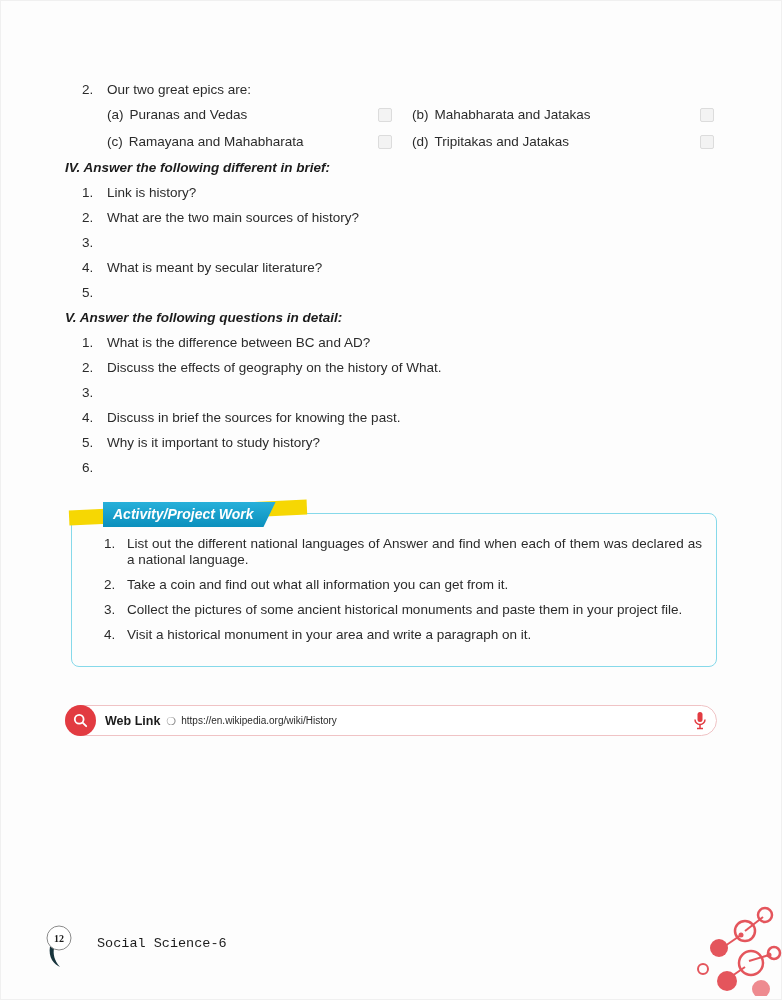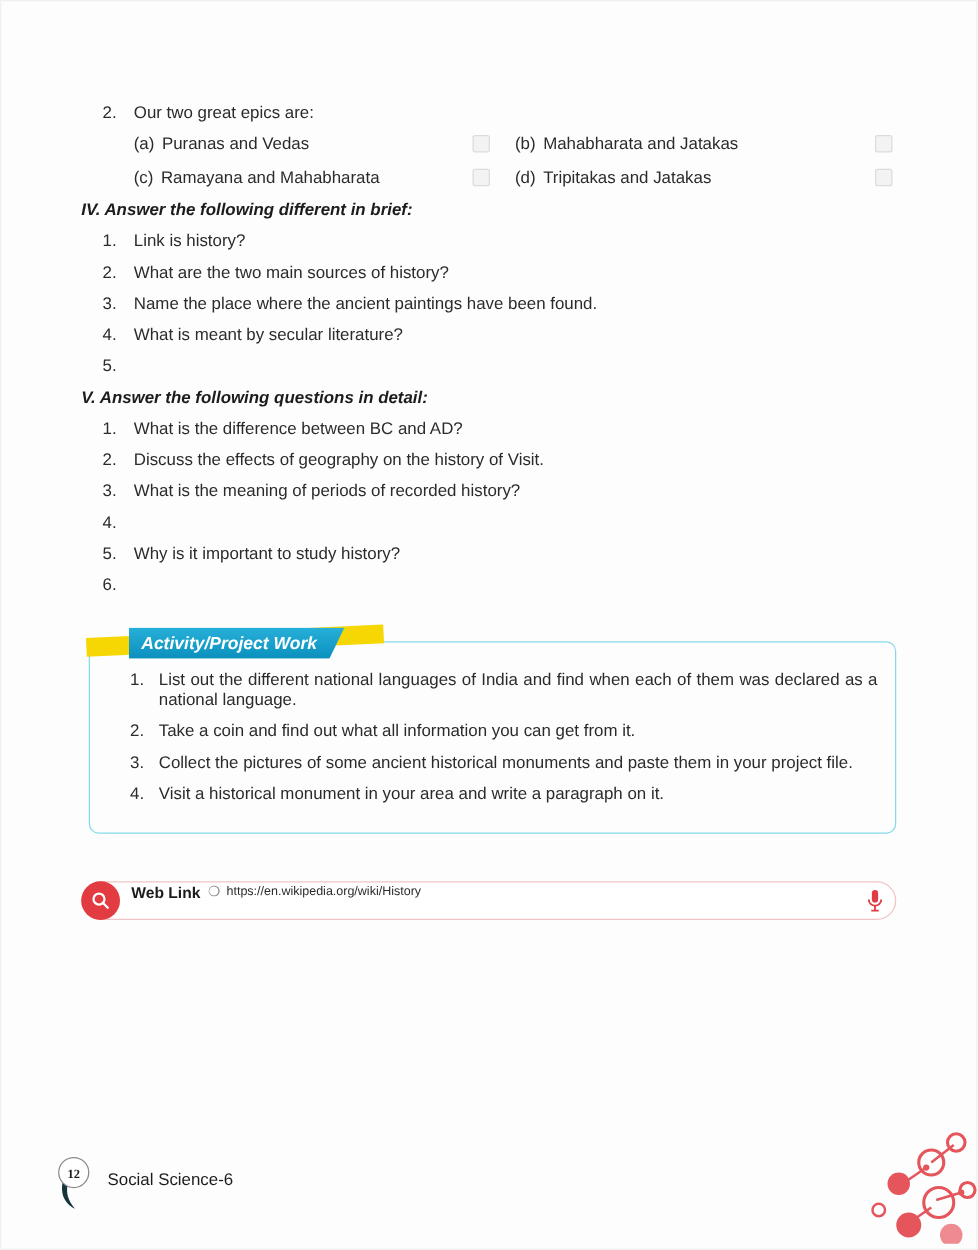--- a/index.html
+++ b/index.html
@@ -76,43 +76,44 @@
   .act-text { text-align:justify; }
 
   
   .weblink {
     margin-top:38px;
     height:31px;
     border:1px solid #f0c3c5;
     border-radius:16px;
     background:#fff;
     display:flex;
+    align-items:center;
     position:relative;
   }
   .wl-circle {
     width:31px; height:31px;
     margin:-1px 0 0 -1px;
     border-radius:50%;
     background:#e23b41;
     display:flex; align-items:center; justify-content:center;
     flex:0 0 31px;
   }
   .wl-label { font-weight:bold; font-size:12.5px; margin-left:9px; color:#1c1c1c; }
   .wl-globe { margin-left:6px; font-size:11px; color:#8a8a8a; }
   .wl-url { margin-left:5px; font-size:10px; color:#2b2b2b; }
   .wl-mic { position:absolute; right:9px; top:5px; }
 
   
   .footer { position:absolute; left:44px; top:924px; display:flex; align-items:center; }
   .page-badge { position:relative; width:32px; height:44px; }
   .book-title {
-    font-family:Liberation Sans, sans-serif;
+    font-family:Liberation Mono, monospace;
     font-size:13.5px;
     color:#1c1c1c;
-    margin-left:10px;
+    margin-left:21px;
     margin-top:-6px;
   }
 
   
   .decor { position:absolute; right:0; bottom:0; }
 </style>
 </head>
 <body>
 
 <div class="content">
@@ -151,62 +152,61 @@
   <div class="q-row q-indent">
     <span class="q-num">1.</span>
     <span>Link is history?</span>
   </div>
   <div class="q-row q-indent">
     <span class="q-num">2.</span>
     <span>What are the two main sources of history?</span>
   </div>
   <div class="q-row q-indent">
     <span class="q-num">3.</span>
-    <span>Name the place where the ancient paintings have been found.</span>
   </div>
   <div class="q-row q-indent">
     <span class="q-num">4.</span>
     <span>What is meant by secular literature?</span>
   </div>
   <div class="q-row q-indent">
     <span class="q-num">5.</span>
   </div>
 
   <div class="sec-heading">V. Answer the following questions in detail:</div>
 
   <div class="q-row q-indent">
     <span class="q-num">1.</span>
     <span>What is  the difference between BC and AD?</span>
   </div>
   <div class="q-row q-indent">
     <span class="q-num">2.</span>
-    <span>Discuss the effects of geography on the history of Visit.</span>
+    <span>Discuss the effects of geography on the history of What.</span>
   </div>
   <div class="q-row q-indent">
     <span class="q-num">3.</span>
-    <span>What is the meaning of periods of recorded history?</span>
   </div>
   <div class="q-row q-indent">
     <span class="q-num">4.</span>
+    <span>Discuss in brief the sources for knowing the past.</span>
   </div>
   <div class="q-row q-indent">
     <span class="q-num">5.</span>
     <span>Why is it important to study history?</span>
   </div>
   <div class="q-row q-indent">
     <span class="q-num">6.</span>
   </div>
 
   <div class="activity">
     <div class="act-highlight"></div>
     <div class="act-banner">Activity/Project Work</div>
     <div class="act-box">
       <div class="act-row">
         <span class="act-num">1.</span>
-        <span class="act-text">List out the different national languages of India and find when each of them was declared as a national language.</span>
+        <span class="act-text">List out the different national languages of Answer and find when each of them was declared as a national language.</span>
       </div>
       <div class="act-row">
         <span class="act-num">2.</span>
         <span class="act-text">Take a coin and find out what all information you can get from it.</span>
       </div>
       <div class="act-row">
         <span class="act-num">3.</span>
         <span class="act-text">Collect the pictures of some ancient historical monuments and paste them in your project file.</span>
       </div>
       <div class="act-row">

